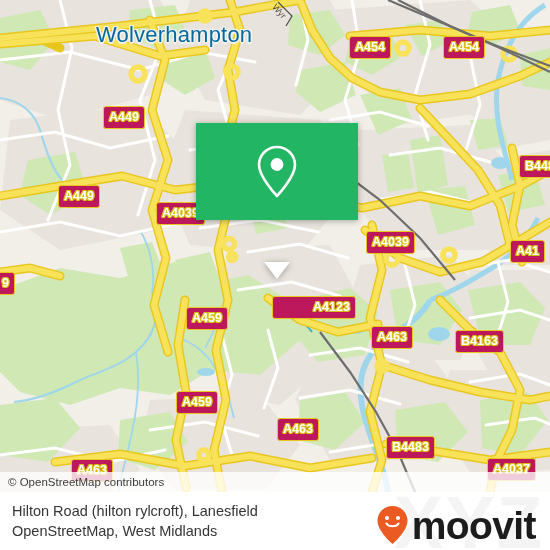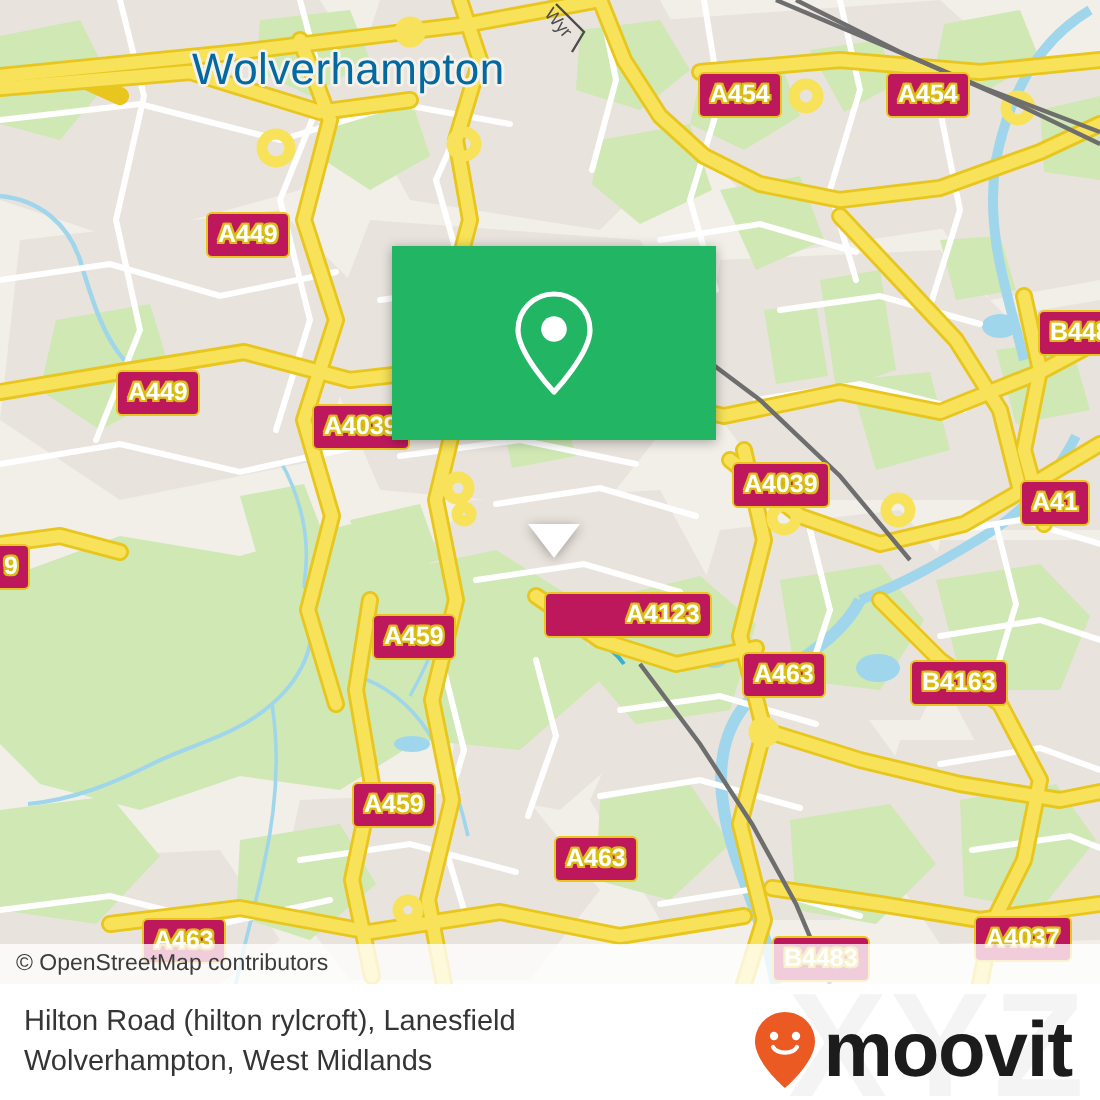--- a/index.html
+++ b/index.html
@@ -315,21 +315,21 @@
         <div class="shield" style="left: 156px; top: 202px;">A4039</div>
         <div class="shield" style="left: 519px; top: 155px;">B4484</div>
         <div class="shield" style="left: 366px; top: 231px;">A4039</div>
         <div class="shield" style="left: 510px; top: 240px;">A41</div>
         <div class="shield" style="left: 186px; top: 307px;">A459</div>
         <div class="shield" style="left: 272px; top: 296px; padding-left: 40px;">A4123</div>
         <div class="shield" style="left: 371px; top: 326px;">A463</div>
         <div class="shield" style="left: 455px; top: 330px;">B4163</div>
         <div class="shield" style="left: 176px; top: 391px;">A459</div>
         <div class="shield" style="left: 277px; top: 418px;">A463</div>
-        <div class="shield" style="left: 386px; top: 468px;">B4483</div>
+        <div class="shield" style="left: 386px; top: 436px;">B4483</div>
         <div class="shield" style="left: 487px; top: 458px;">A4037</div>
         <div class="shield" style="left: 71px; top: 459px;">A463</div>
         <div class="shield" style="left: -4px; top: 272px;">9</div>
       </div>
 
     <div id="attribution">© OpenStreetMap contributors</div>
   </div>
 
   <div id="popup">
     <div id="popup-image">
@@ -338,21 +338,21 @@
         <circle cx="22" cy="20.5" r="6.4" fill="#ffffff"></circle>
       </svg>
     </div>
     <div id="popup-tail"></div>
   </div>
 
   <div id="footer">
     <div id="footer-watermark">XYZ</div>
     <div id="footer-address">
       <div>Hilton Road (hilton rylcroft), Lanesfield</div>
-      <div>Wolverhampton, West Midlands</div>
+      <div>OpenStreetMap, West Midlands</div>
     </div>
     <div id="brand">
       <svg width="33" height="40" viewBox="0 0 33 40">
         <path d="M16.5 1 C8.2 1 1.5 7.6 1.5 15.8 C1.5 26.5 16.5 39 16.5 39
                  C16.5 39 31.5 26.5 31.5 15.8 C31.5 7.6 24.8 1 16.5 1 Z" fill="#ec5a24"></path>
         <circle cx="11" cy="13" r="2.1" fill="#ffffff"></circle>
         <circle cx="22" cy="13" r="2.1" fill="#ffffff"></circle>
         <path d="M10.5 18.5 C12.6 22.2 20.4 22.2 22.5 18.5" stroke="#ffffff" stroke-width="2.1" fill="none" stroke-linecap="round"></path>
       </svg>
       <span id="brand-wordmark">moovit</span>

